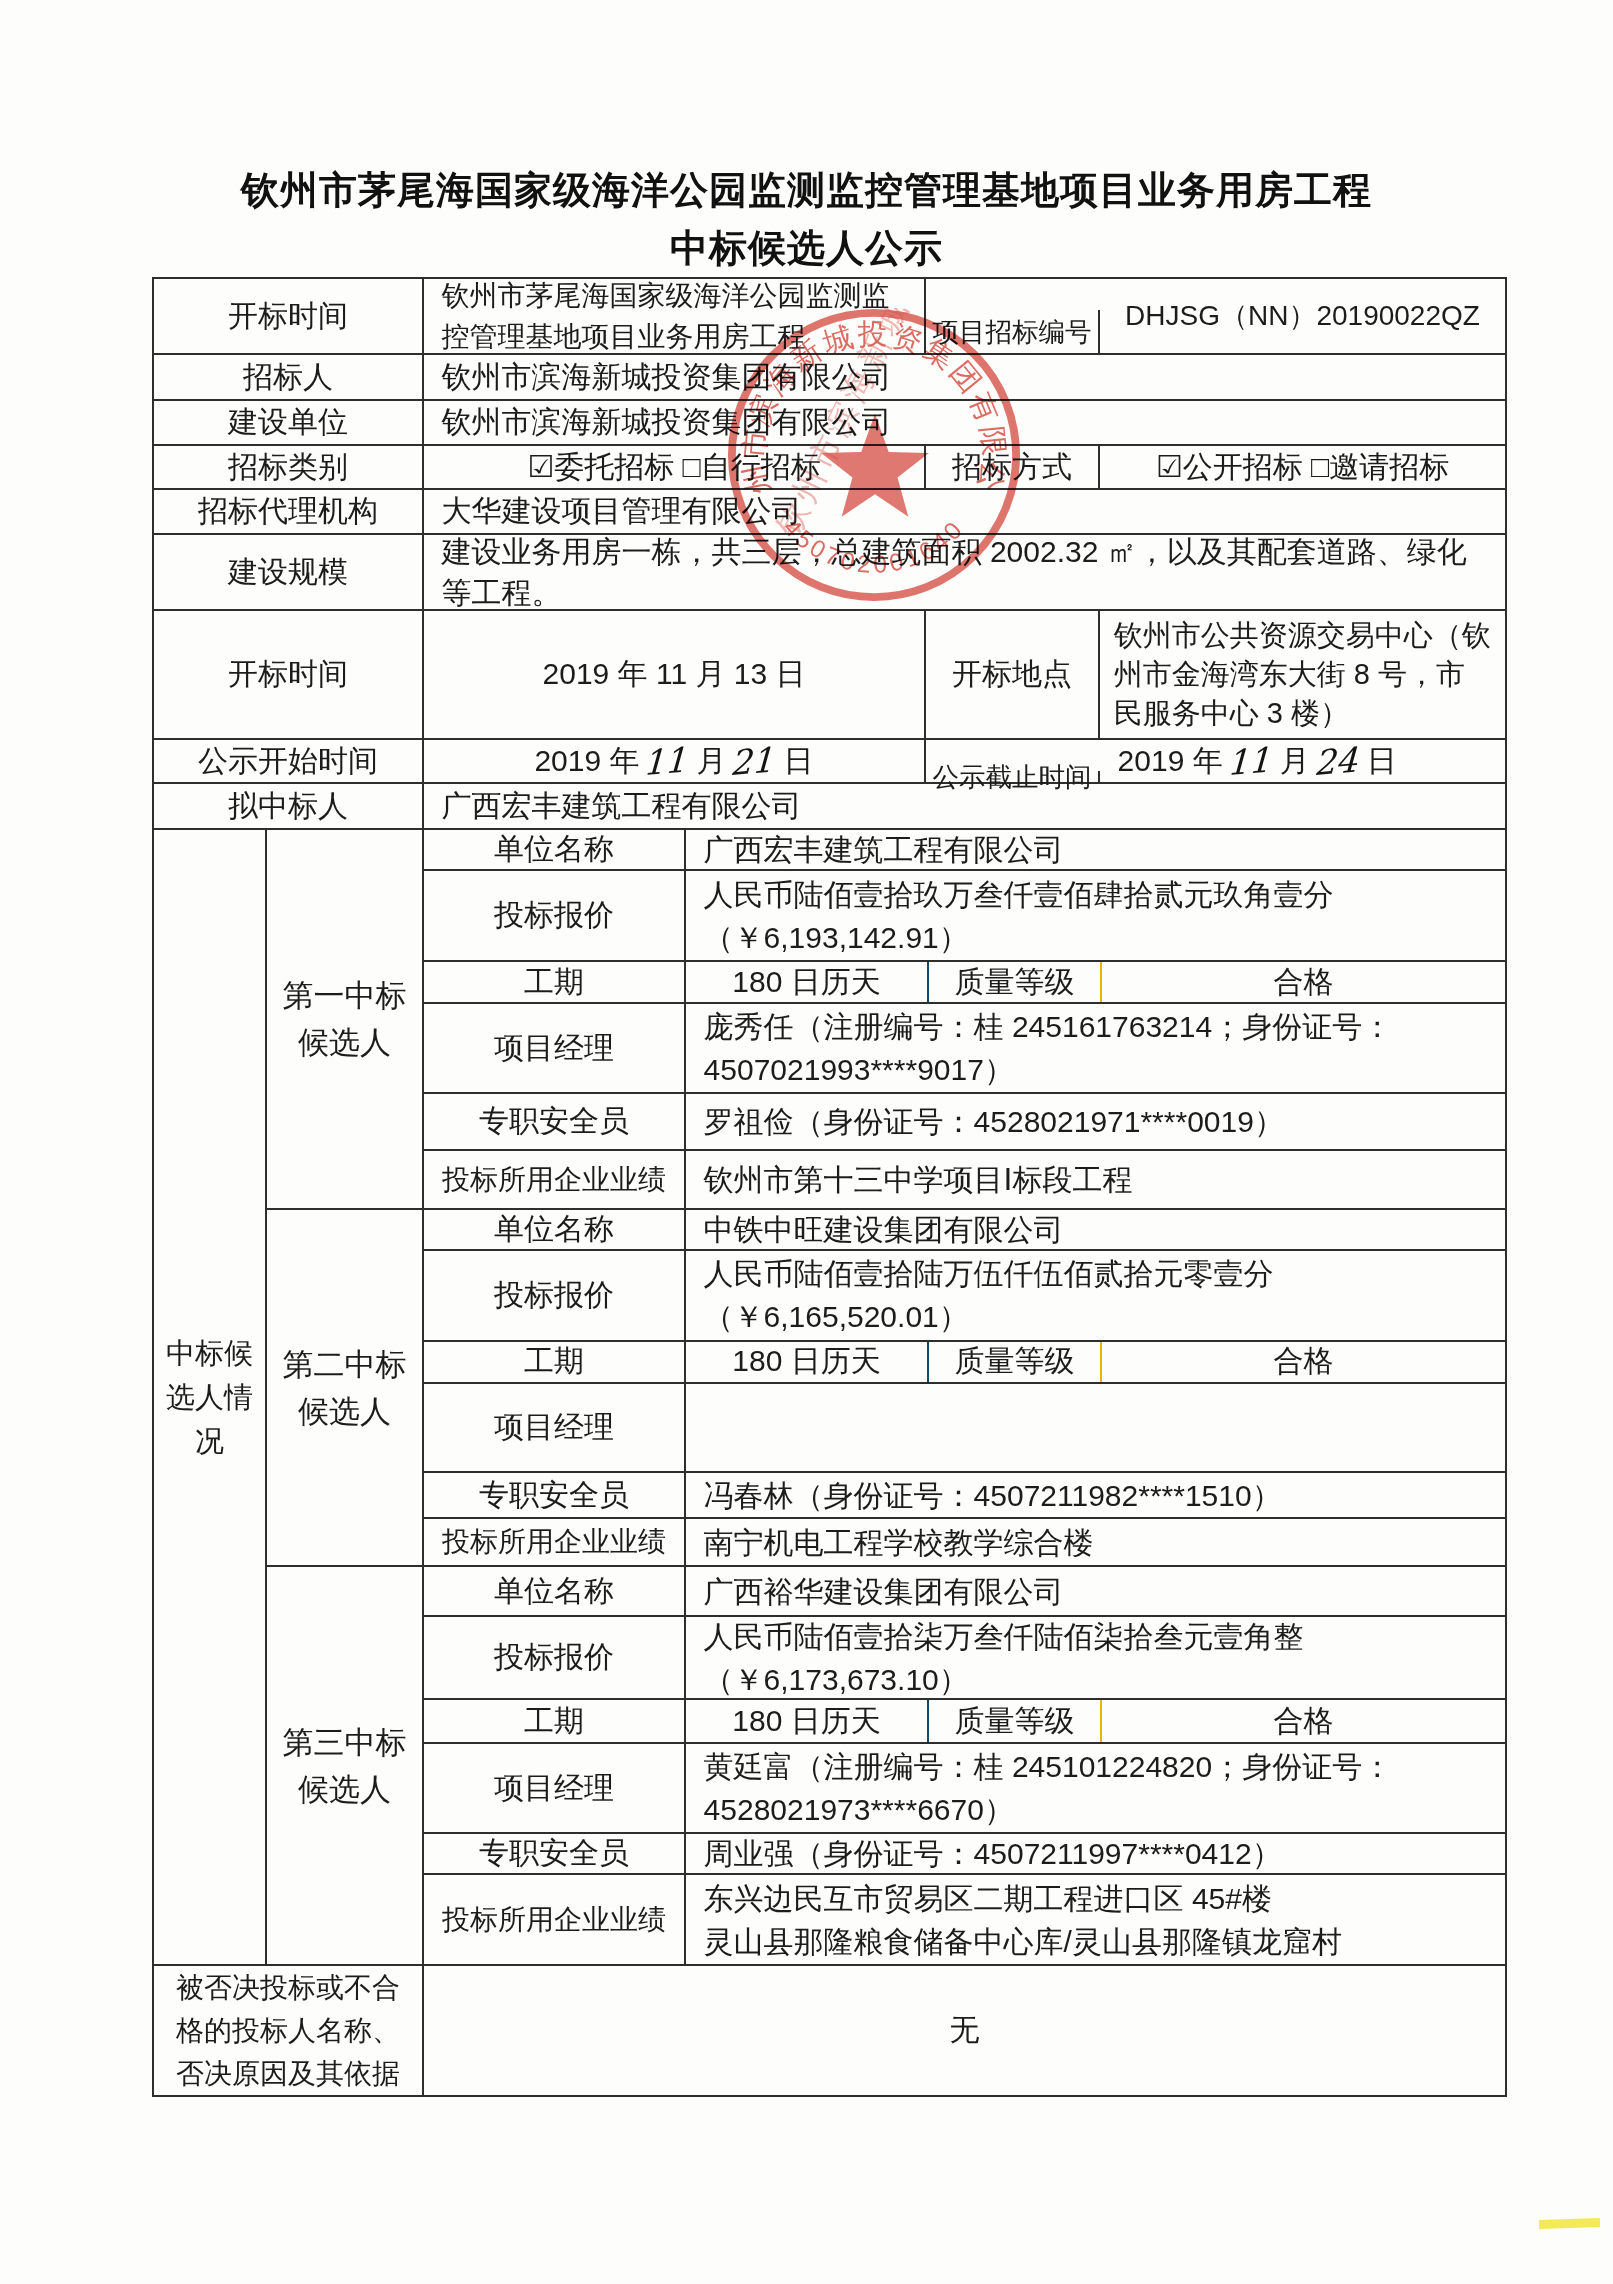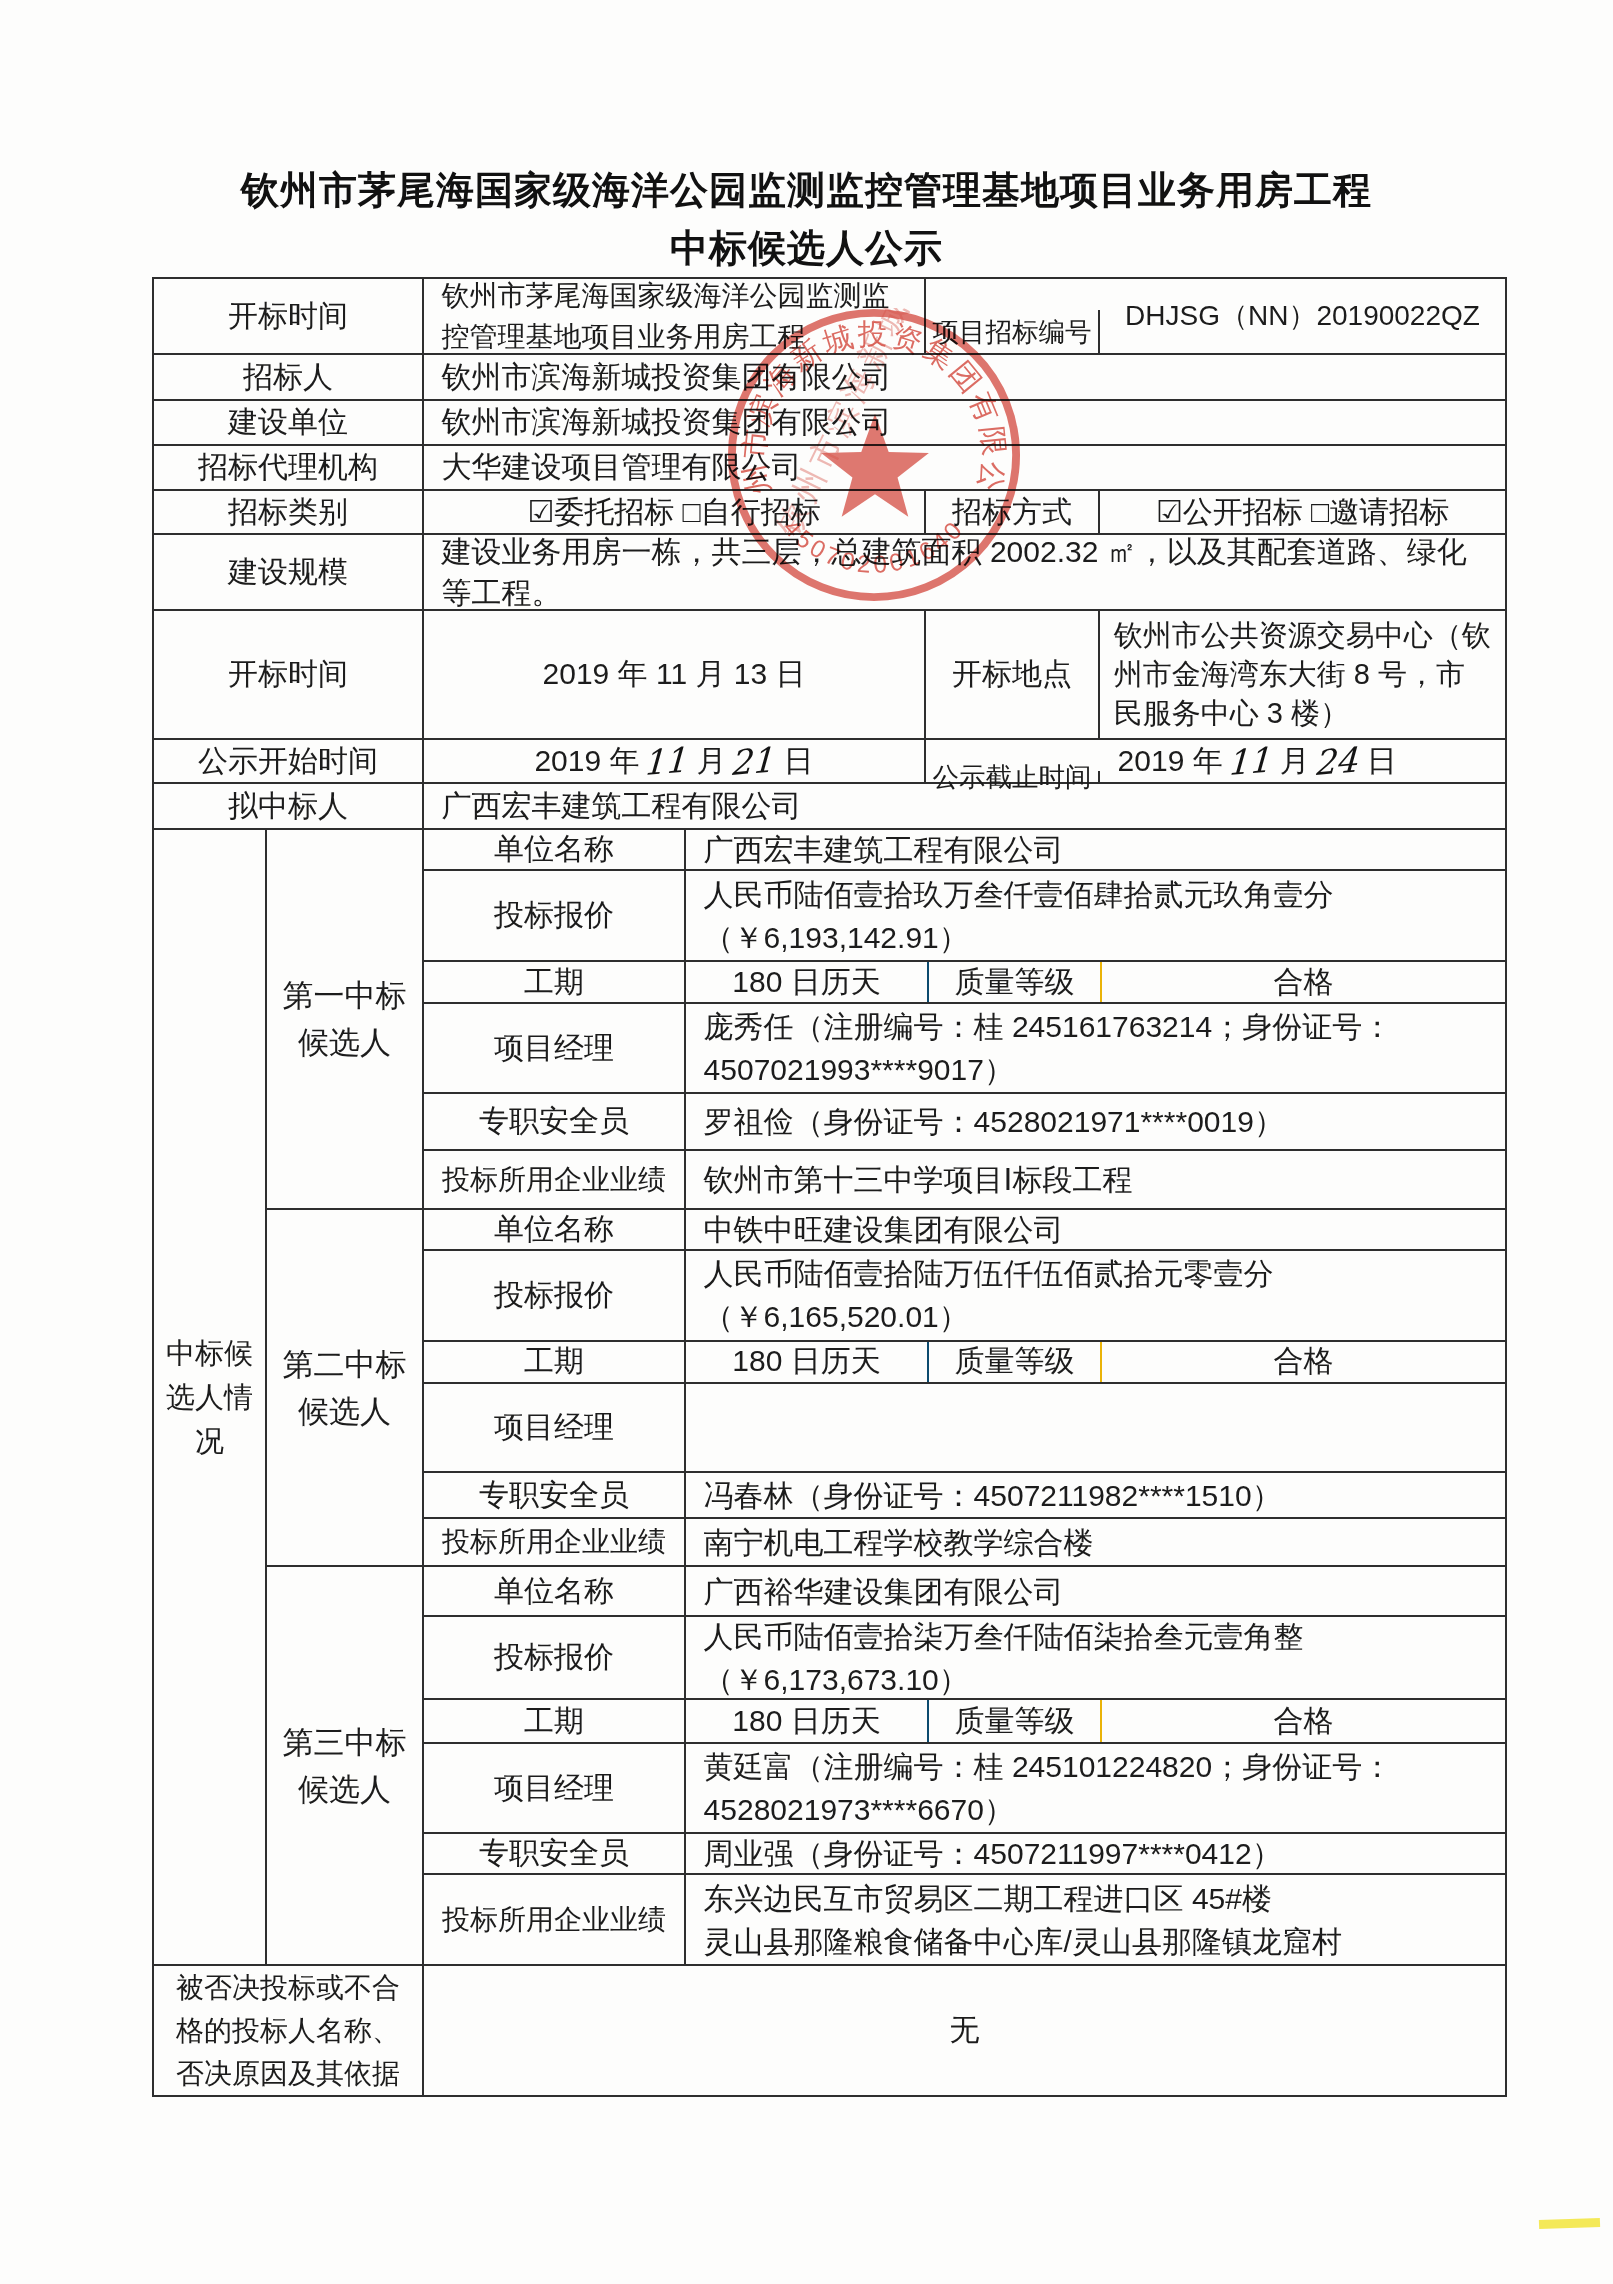--- a/index.html
+++ b/index.html
@@ -76,30 +76,30 @@
   <div class="tr" style="height:46px">
     <div class="td lbl w-label">招标人</div>
     <div class="td val w-rest">钦州市滨海新城投资集团有限公司</div>
   </div>
 
   <div class="tr" style="height:45px">
     <div class="td lbl w-label">建设单位</div>
     <div class="td val w-rest">钦州市滨海新城投资集团有限公司</div>
   </div>
 
-  <div class="tr" style="height:45px">
-    <div class="td lbl w-label">招标代理机构</div>
-    <div class="td val w-rest">大华建设项目管理有限公司</div>
-  </div>
-
   <div class="tr" style="height:44px">
     <div class="td lbl w-label">招标类别</div>
     <div class="td cen w-mid">☑委托招标  □自行招标</div>
     <div class="td lbl w-sub">招标方式</div>
     <div class="td cen w-rest">☑公开招标  □邀请招标</div>
+  </div>
+
+  <div class="tr" style="height:45px">
+    <div class="td lbl w-label">招标代理机构</div>
+    <div class="td val w-rest">大华建设项目管理有限公司</div>
   </div>
 
   <div class="tr" style="height:76px">
     <div class="td lbl w-label">建设规模</div>
     <div class="td val w-rest">
         <span class="wrapv">建设业务用房一栋，共三层，总建筑面积 2002.32 ㎡，以及其配套道路、绿化等工程。</span>
       </div>
   </div>
 
   <div class="tr" style="height:129px">

